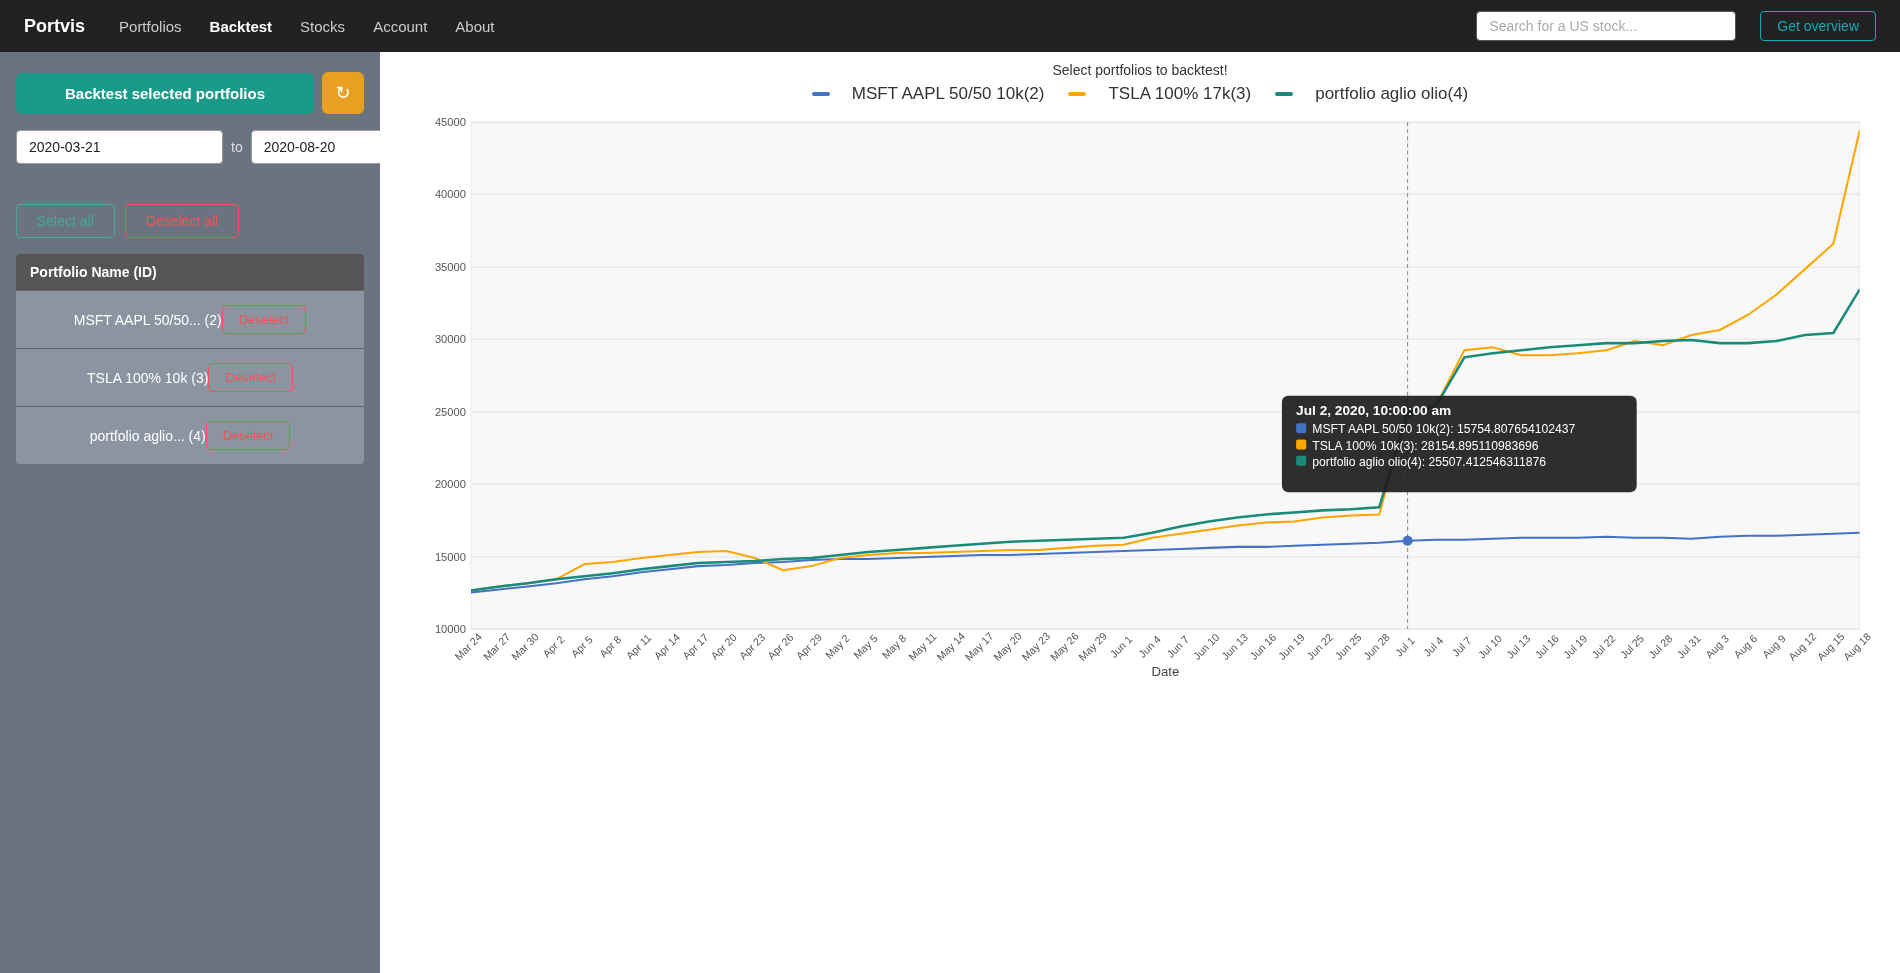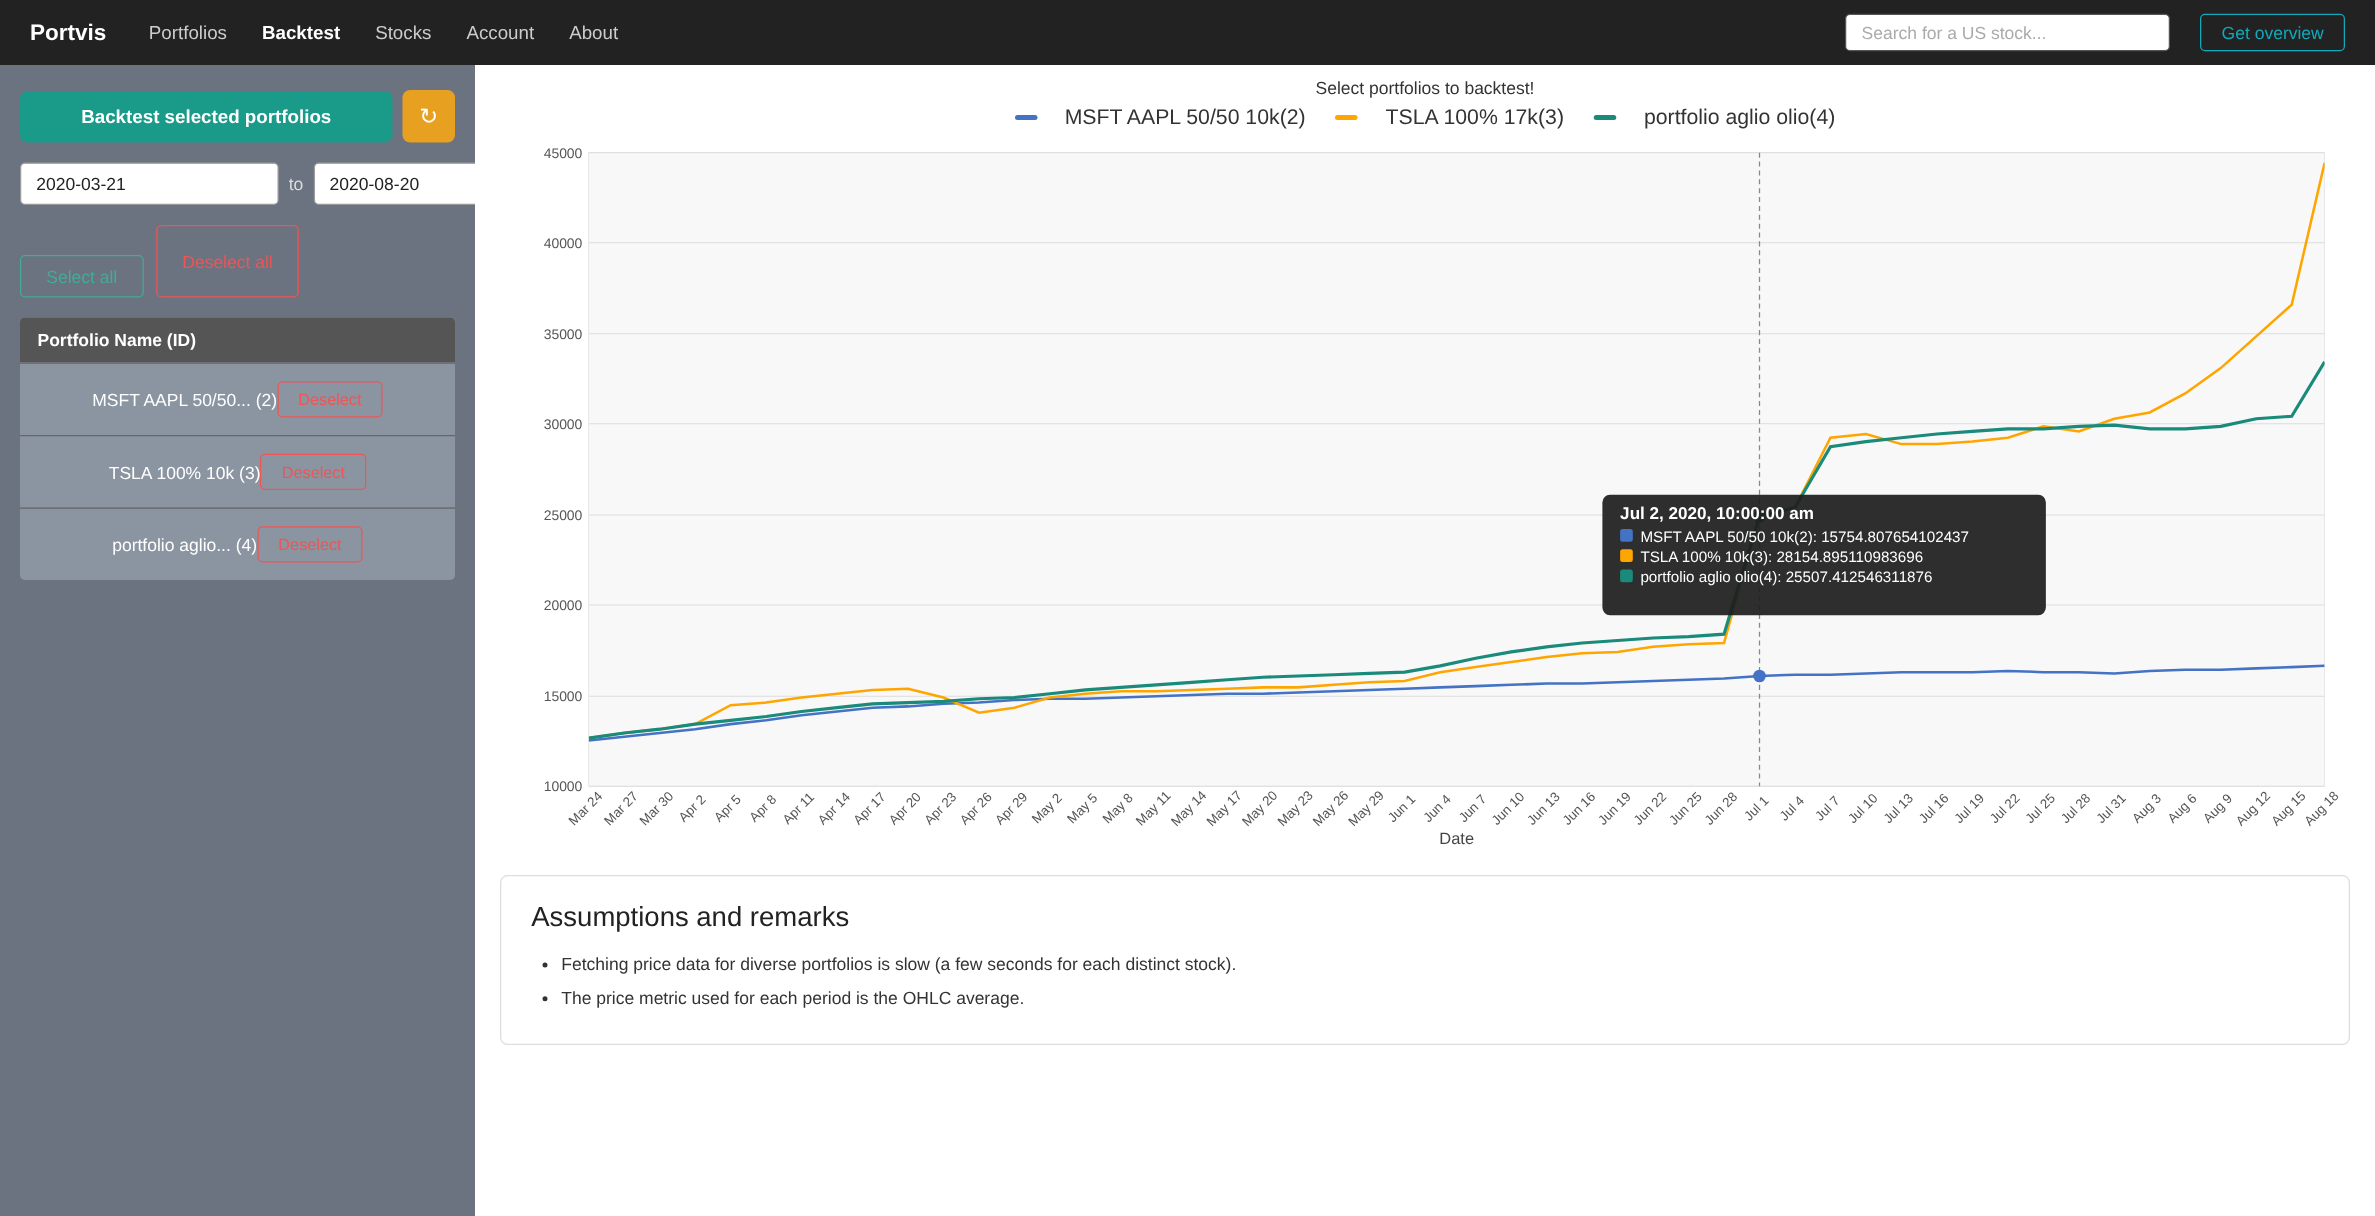--- a/index.html
+++ b/index.html
@@ -127,24 +127,25 @@
       background: transparent;
       padding: 8px 20px;
       border-radius: 4px;
       font-size: 14px;
       cursor: pointer;
     }
     .deselect-all-btn {
       border: 1.5px solid #e55;
       color: #e55;
       background: transparent;
-      padding: 20px 20px;
-      border-radius: 4px;
-      font-size: 14px;
-      cursor: pointer;
+      padding: 8px 20px;
+      border-radius: 4px;
+      font-size: 14px;
+      cursor: pointer;
+      margin-top: 24px;
     }
 
     
     .portfolio-table {
       background: #7a8190;
       border-radius: 4px;
       overflow: hidden;
     }
     .portfolio-header {
       background: #555;
@@ -433,21 +434,14 @@
             <text x="900" y="317" font-size="12" fill="#fff">MSFT AAPL 50/50 10k(2): 15754.807654102437</text>
             <rect x="884" y="323" width="10" height="10" rx="2" fill="#FFA500"></rect>
             <text x="900" y="333" font-size="12" fill="#fff">TSLA 100% 10k(3): 28154.895110983696</text>
             <rect x="884" y="339" width="10" height="10" rx="2" fill="#1a8a7a"></rect>
             <text x="900" y="349" font-size="12" fill="#fff">portfolio aglio olio(4): 25507.412546311876</text>
           </g>
         </svg>
       </div>
     </div>
 
-    <div class="assumptions">
-      <h2>Assumptions and remarks</h2>
-      <ul>
-        <li>Fetching price data for diverse portfolios is slow (a few seconds for each distinct stock).</li>
-        <li>The price metric used for each period is the OHLC average.</li>
-      </ul>
-    </div>
   </main>
 </div>
 
 </body></html>

